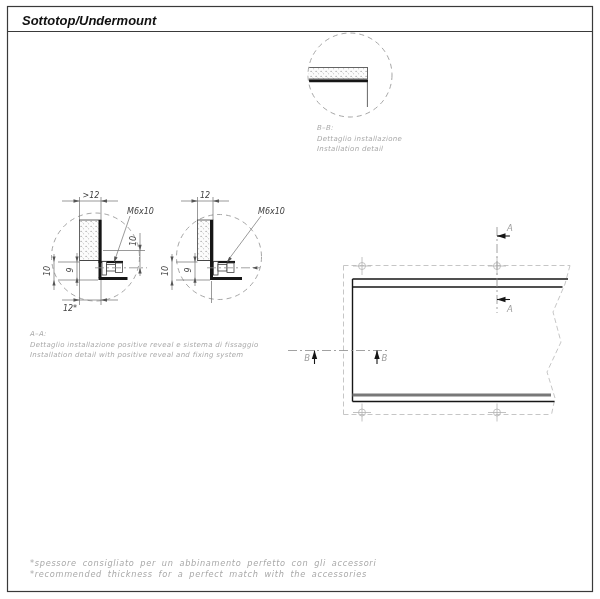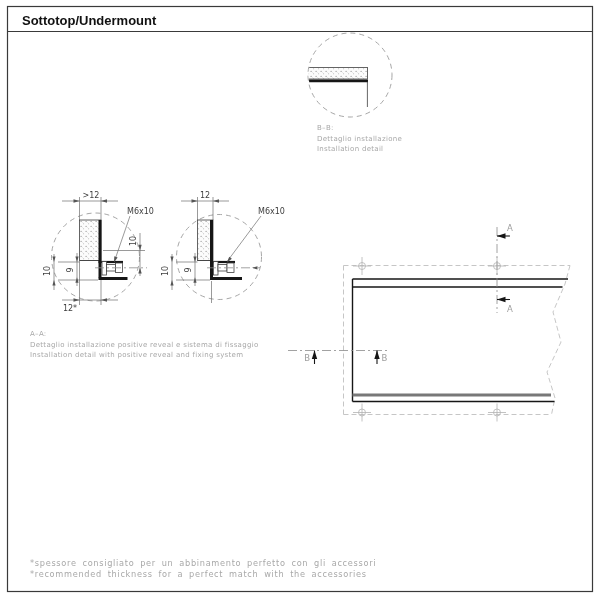--- a/index.html
+++ b/index.html
@@ -1,16 +1,16 @@
 <!DOCTYPE html>
 <html><head>
 <meta charset="utf-8">
 <style>
   html,body{margin:0;padding:0;background:#fff;}
-  .page{position:relative;width:600px;height:599px;background:#fff;overflow:hidden;}
+  .page{position:relative;width:600px;height:599px;background:#fff;overflow:hidden;font-style:italic;}
   svg{display:block;}
   .t-title{font-family:"Liberation Sans",sans-serif;font-size:13px;font-weight:700;fill:#111;}
   .t-cap{font-family:"DejaVu Sans",sans-serif;font-size:7px;letter-spacing:.3px;fill:#a8a8a8;}
   .t-dim{font-family:"DejaVu Sans",sans-serif;font-size:8px;fill:#3d3d3d;}
   .t-sec{font-family:"DejaVu Sans",sans-serif;font-size:8.5px;fill:#9d9d9d;}
   .t-foot{font-family:"DejaVu Sans",sans-serif;font-size:8.2px;letter-spacing:.7px;word-spacing:2.5px;fill:#a8a8a8;}
   .ln-thin{stroke:#3f3f3f;stroke-width:.8;fill:none;}
   .ln-thick{stroke:#161616;fill:none;}
   .ln-dim{stroke:#6e6e6e;stroke-width:.7;fill:none;}
   .ln-circle{stroke:#9c9c9c;stroke-width:.9;fill:none;stroke-dasharray:5 4;}

